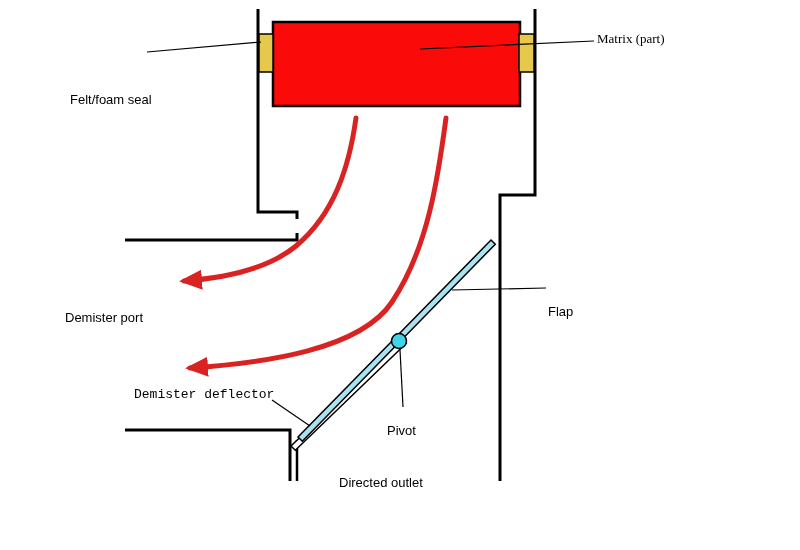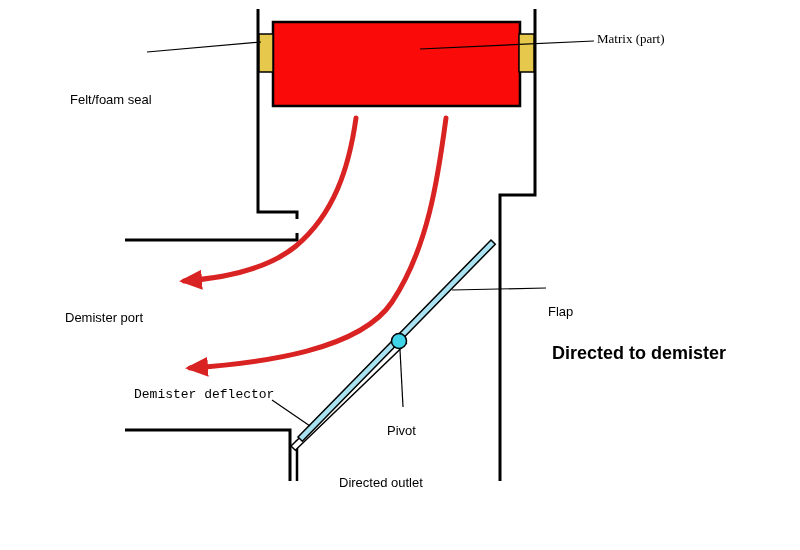--- a/index.html
+++ b/index.html
@@ -75,21 +75,20 @@
   </svg>
 
   <div class="label" style="left:70px; top:49px;margin-top:44px;">Felt/foam seal</div>
 
   <div class="label" style="left:597px; top:32px;font-family:Liberation Serif, serif;">Matrix (part)</div>
 
   <div class="label" style="left:28px; top:311px;margin-left:37px;">Demister port</div>
 
   <div class="label" style="left:548px; top:293px;margin-top:12px;">Flap</div>
 
-  <div class="label bold-big" style="left:552px; top:344px;">Directed to demister</div>
 
   <div class="label" style="left:134px; top:388px;font-family:Liberation Mono, monospace;">Demister deflector</div>
 
   <div class="label" style="left:387px; top:410px;margin-top:14px;">Pivot</div>
 
   <div class="label" style="left:339px; top:476px;">Directed outlet</div>
 
 </div>
 
 </body></html>

